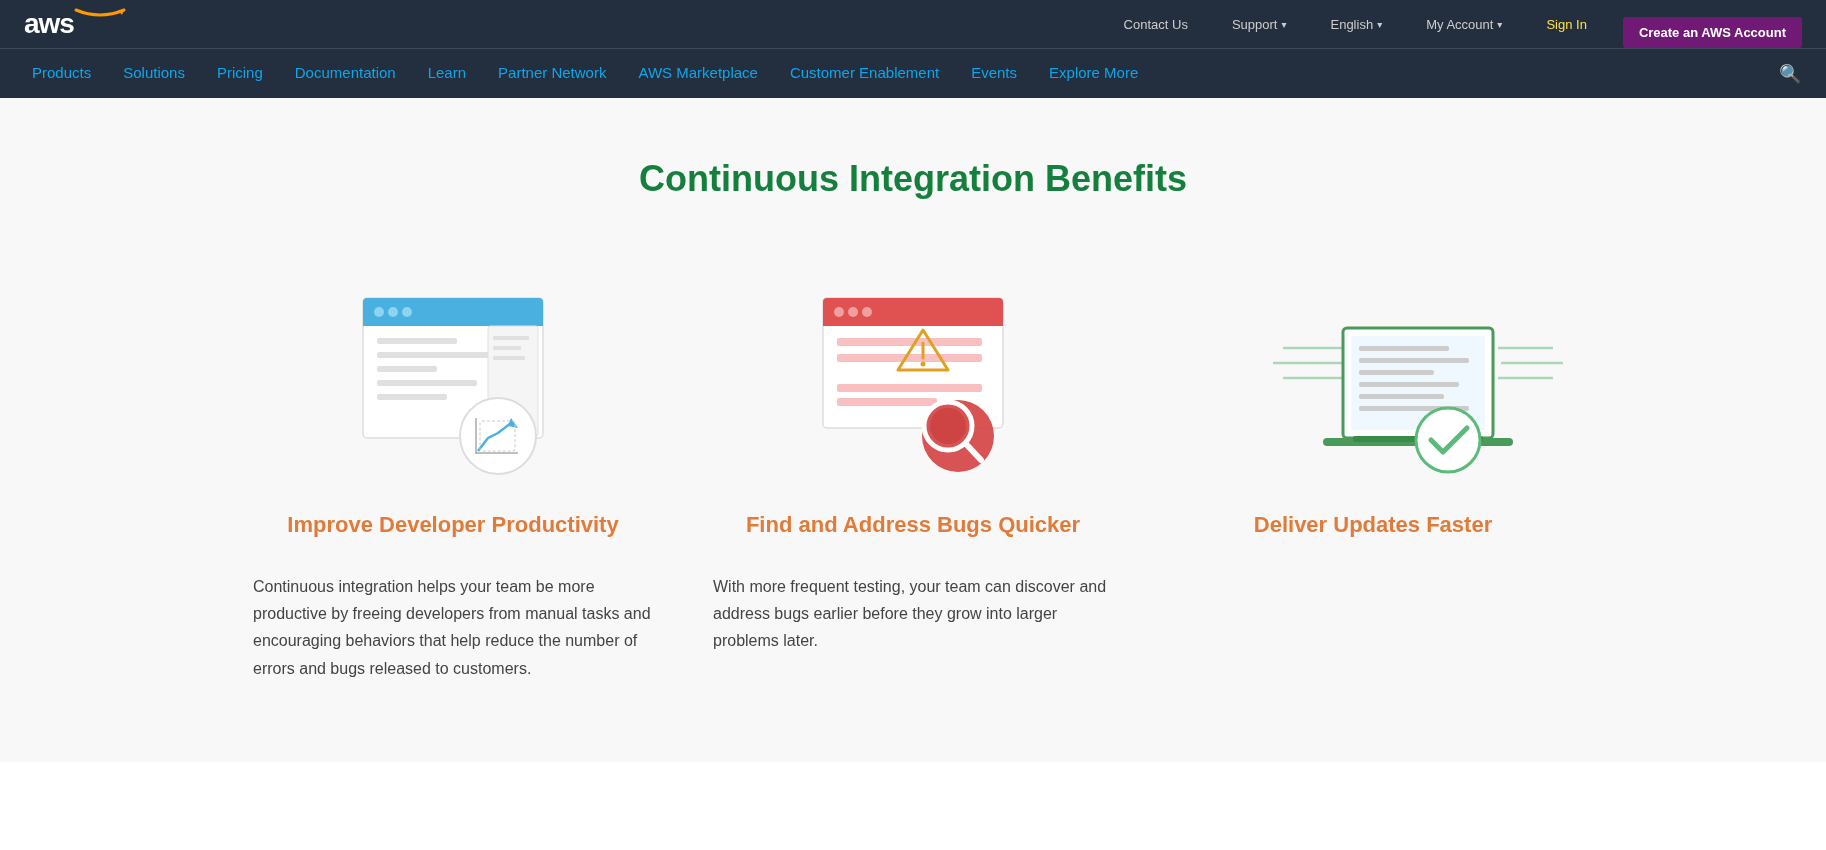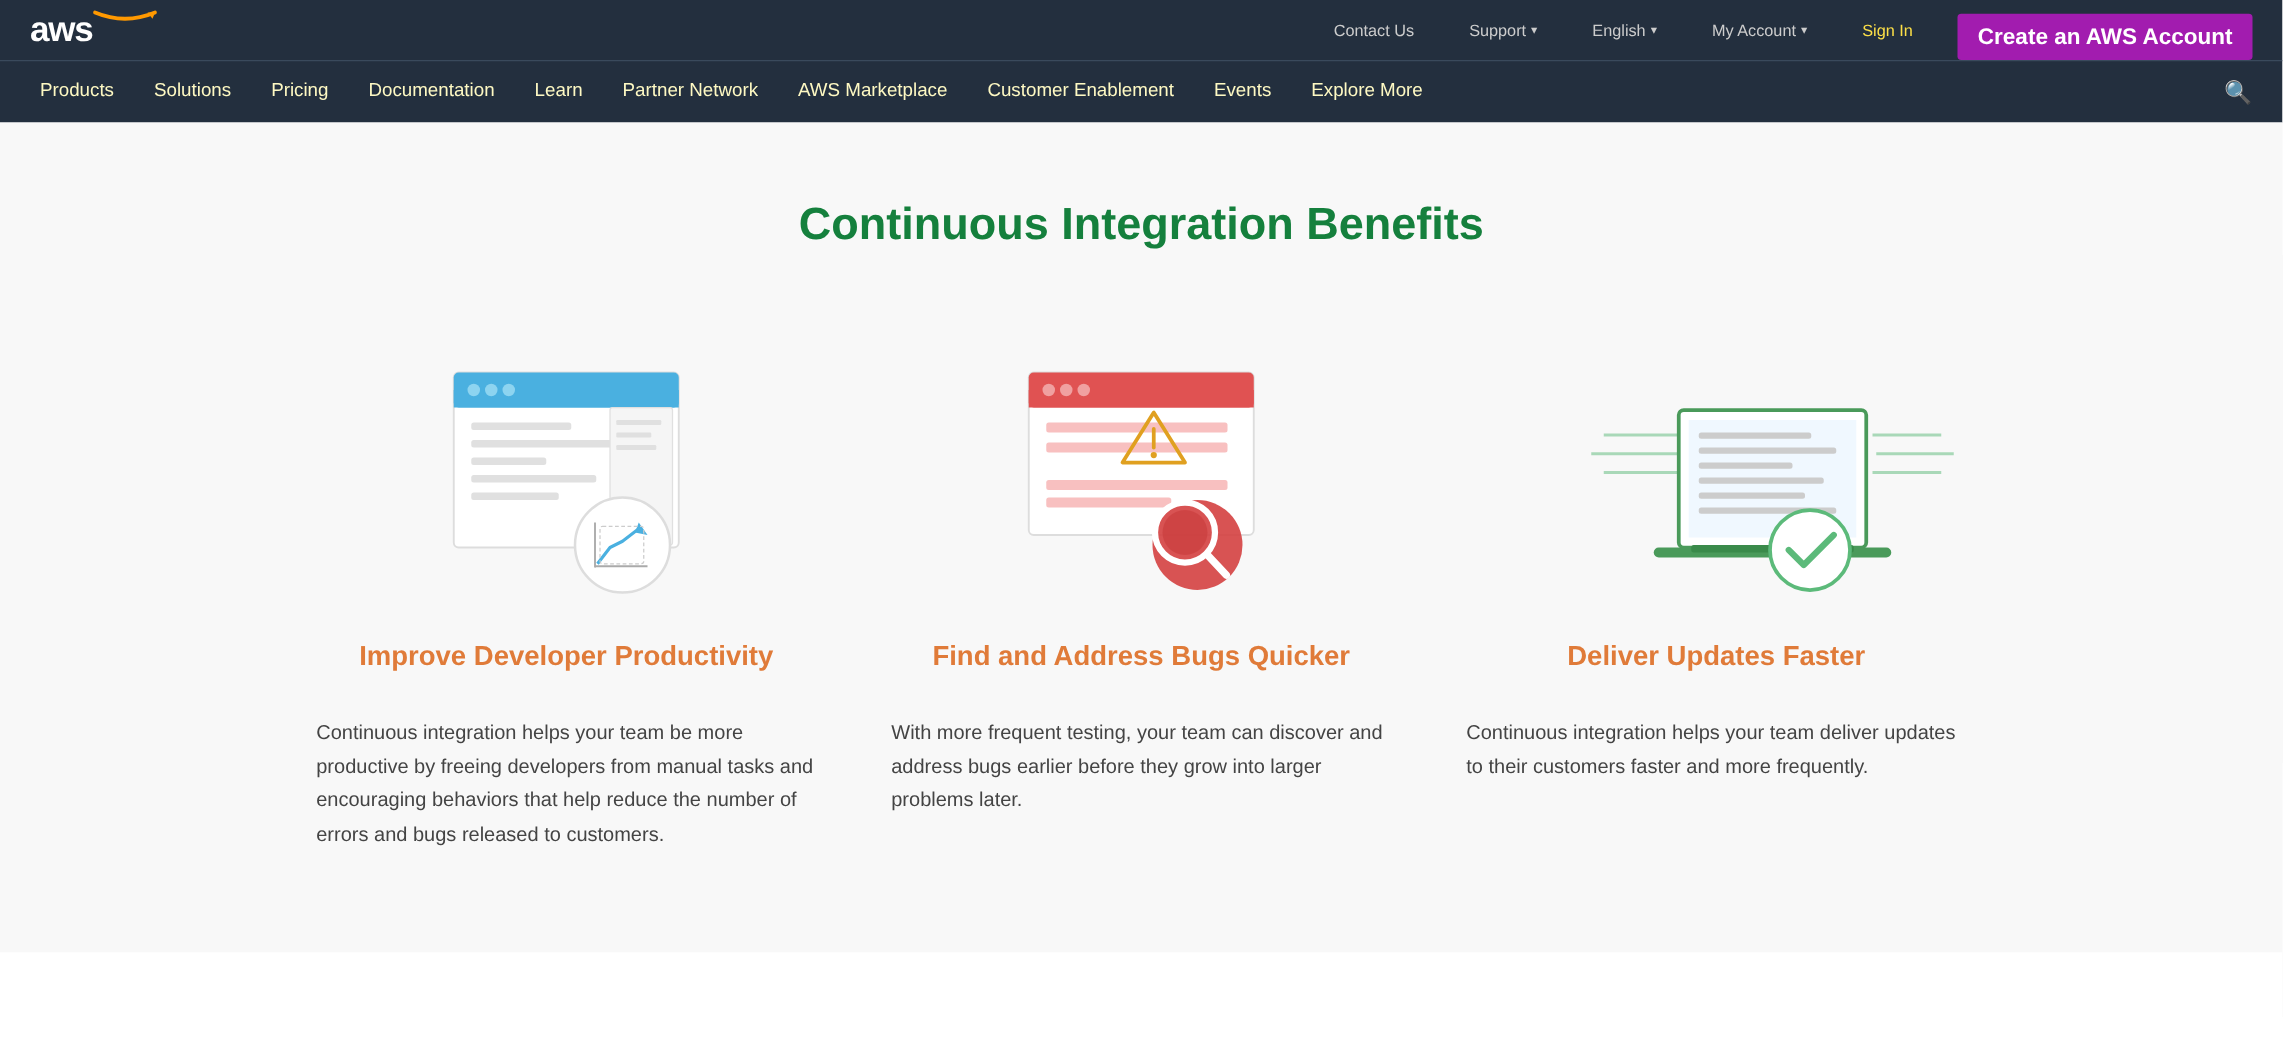--- a/index.html
+++ b/index.html
@@ -35,23 +35,23 @@
     .signin-btn {
       color: #fde047;
       font-size: 13px;
       padding: 0 16px;
       cursor: pointer;
       height: 48px;
       display: flex;
       align-items: center;
     }
     .create-account-btn {
-      background: #a21caf;
+      background: #701a75;
       color: #fff;
-      font-size: 18px;
+      font-size: 13px;
       font-weight: bold;
       padding: 8px 16px;
       border-radius: 3px;
       cursor: pointer;
       margin-left: 8px;
       border: none;
       white-space: nowrap;
     }
 
     
@@ -82,21 +82,21 @@
     
     .main-nav {
       background: #232f3e;
       border-top: 1px solid #3a4a5c;
       display: flex;
       align-items: center;
       padding: 0 16px;
       height: 50px;
     }
     .nav-item {
-      color: #fef9c3;
+      color: #0ea5e9;
       font-size: 15px;
       padding: 0 16px;
       height: 50px;
       display: flex;
       align-items: center;
       cursor: pointer;
       white-space: nowrap;
       border-bottom: 2px solid transparent;
     }
     .nav-search {
@@ -308,17 +308,16 @@
 
           <line x1="245" y1="60" x2="300" y2="60" stroke="#5cba7a" stroke-width="2.5" opacity="0.5"></line>
           <line x1="248" y1="75" x2="310" y2="75" stroke="#5cba7a" stroke-width="2.5" opacity="0.5"></line>
           <line x1="245" y1="90" x2="300" y2="90" stroke="#5cba7a" stroke-width="2.5" opacity="0.5"></line>
 
           <circle cx="195" cy="152" r="32" fill="white" stroke="#5cba7a" stroke-width="3"></circle>
           <polyline points="178,152 190,164 214,140" stroke="#5cba7a" stroke-width="5" fill="none" stroke-linecap="round" stroke-linejoin="round"></polyline>
         </svg>
       </div>
       <h3 class="benefit-title">Deliver Updates Faster</h3>
-      <p class="benefit-desc">Continuous integration helps your team deliver updates to their customers faster and more frequently.</p>
     </div>
 
   </div>
 </div>
 
 </body></html>

